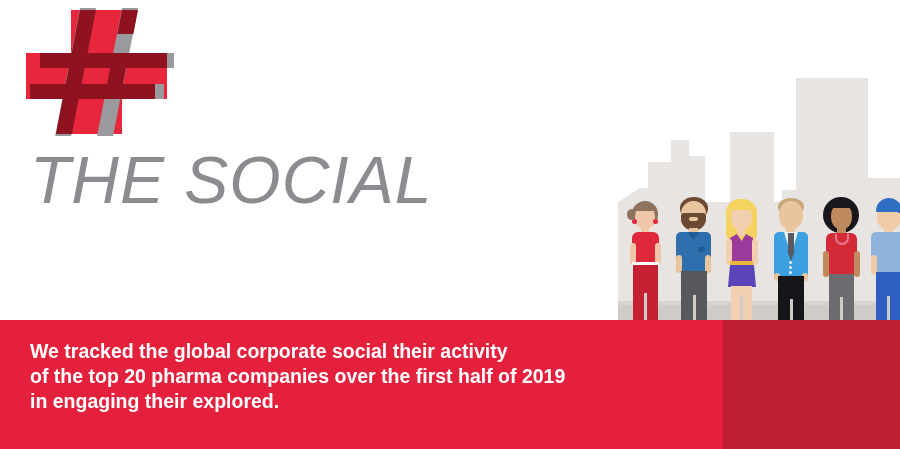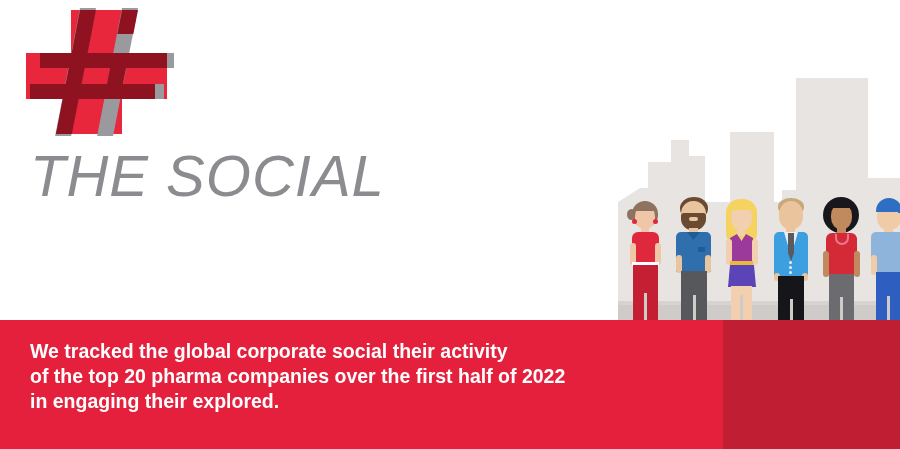--- a/index.html
+++ b/index.html
@@ -17,21 +17,21 @@
   .cross-h { position:absolute; left:8px; top:45px; width:141px; height:46px; background:#e8263c; }
   .hash-b1 { position:absolute; left:62px; top:0px; width:16px; height:128px; background:#9a9a9e; transform:skewX(-11deg); transform-origin:top left; }
   .hash-b2 { position:absolute; left:104px; top:0px; width:16px; height:128px; background:#9a9a9e; transform:skewX(-11deg); transform-origin:top left; }
   .hash-h1 { position:absolute; left:22px; top:45px; width:134px; height:15px; background:#9a9a9e; }
   .hash-h2 { position:absolute; left:12px; top:76px; width:134px; height:15px; background:#9a9a9e; }
   .ov { position:absolute; background:#8e1220; }
 
   
   #the-social {
     position:absolute; left:30px; top:142px;
-    font-size:58px; font-weight:400; font-style:italic;
+    font-size:66px; font-weight:400; font-style:italic;
     letter-spacing:1px; color:#8c8c90;
     font-family:"Liberation Sans", sans-serif;
     white-space:nowrap;
   }
   #checkup {
     position:absolute; left:145px; top:206px;
     font-size:56px; font-weight:700; font-style:italic;
     color:#e02538; white-space:nowrap;
     font-family:"Liberation Serif", serif;
   }
@@ -194,17 +194,17 @@
       <div class="leg" style="left:8px;top:77px;width:25px;height:48px;background:#2e5fc0;"></div>
       <div class="bit" style="left:19px;top:101px;width:3px;height:24px;background:#cfcbc8;"></div>
     </div>
 
   </div>
 
   <div id="banner"></div>
   <div id="banner-left"></div>
   <div id="banner-text">
     <div>We tracked the global corporate social their activity</div>
-    <div>of the top 20 pharma companies over the first half of 2022</div>
+    <div>of the top 20 pharma companies over the first half of 2019</div>
     <div>in engaging their explored.</div>
   </div>
 
 </div>
 
 </body></html>

